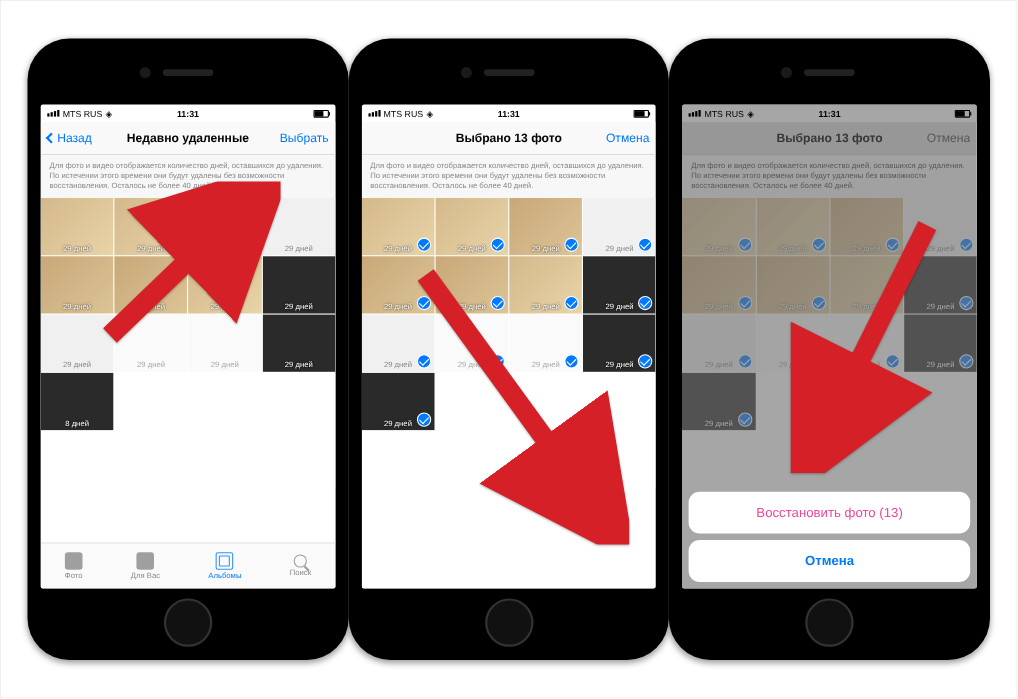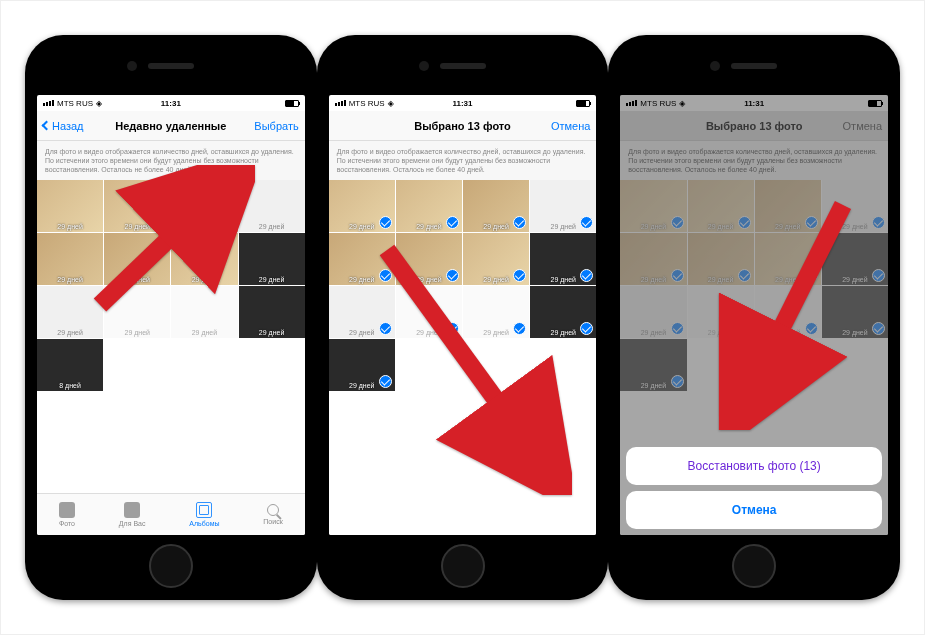--- a/index.html
+++ b/index.html
@@ -122,21 +122,21 @@
   .tab .ico.search::after { content:""; position:absolute; width:6px; height:1.5px; background:currentColor; right:-4px; bottom:-2px; transform:rotate(45deg); }
   
   .dim {
     position: absolute; inset: 0; background: rgba(0,0,0,.35);
     display: flex; flex-direction: column; justify-content: flex-end; padding: 6px;
   }
   .sheet-btn {
     background: #fff; border-radius: 10px; text-align: center;
     padding: 12px 0; font-size: 12px; margin-top: 6px;
   }
-  .sheet-btn.destructive { color: #6d28d9; }
+  .sheet-btn.destructive { color: #ec4899; }
   .sheet-btn.cancel { color: #007aff; font-weight: 600; }
   
   .arrow {
     position: absolute; z-index: 50; pointer-events: none;
   }
   .arrow svg { filter: drop-shadow(0 1px 1px rgba(0,0,0,.3)); }
   .muted .nav .right-btn, .muted .nav .title { color: #888; }
   .muted .nav { background: #e8e8e8; }
 </style>
 </head>

